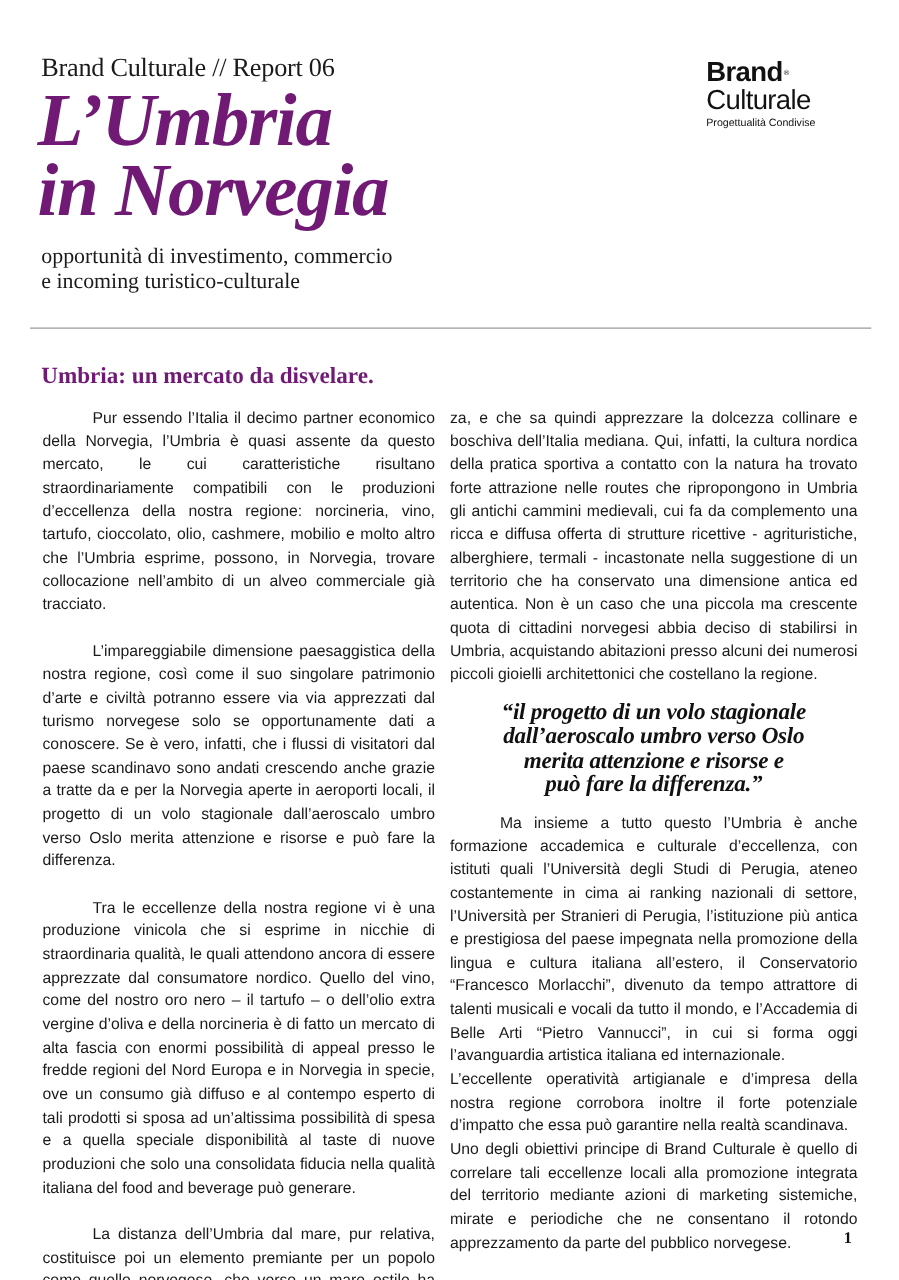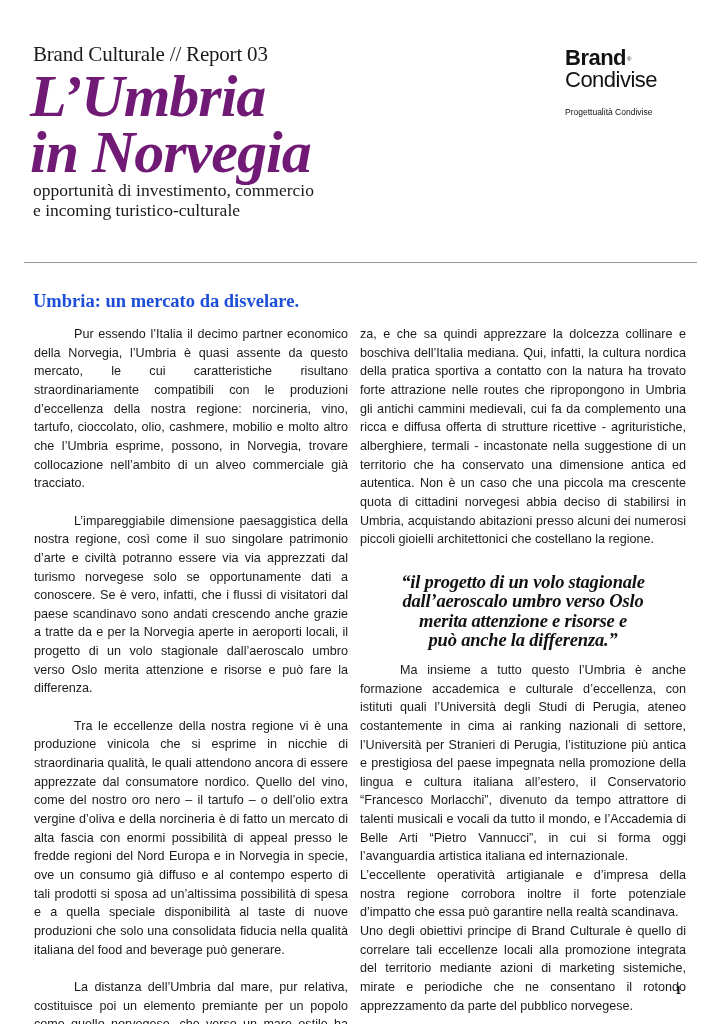--- a/index.html
+++ b/index.html
@@ -1,80 +1,80 @@
 <!DOCTYPE html>
 <html><head>
 <meta charset="utf-8">
 <style>
   html, body { margin: 0; padding: 0; background: #ffffff; }
   body { width: 719px; height: 1024px; position: relative; overflow: hidden; color: #111; }
 
   .kicker { position: absolute; left: 33px; top: 42px; font-family: "Liberation Serif", serif; font-size: 21px; color: #1a1a1a; letter-spacing: -0.2px; }
   .title { position: absolute; left: 30px; top: 68px; font-family: "Liberation Serif", serif; font-style: italic; font-weight: bold; font-size: 60px; line-height: 56px; letter-spacing: -1px; color: #701a75; }
-  .subtitle { position: absolute; left: 33px; top: 180px; font-family: "Liberation Serif", serif; font-size: 17.5px; line-height: 20px; color: #1a1a1a; }
+  .subtitle { position: absolute; left: 33px; top: 194px; font-family: "Liberation Serif", serif; font-size: 17.5px; line-height: 20px; color: #1a1a1a; }
 
   .logo { position: absolute; left: 565px; top: 47px; font-family: "Liberation Sans", sans-serif; color: #111; }
   .logo .l1 { font-weight: bold; font-size: 22px; line-height: 22px; letter-spacing: -0.5px; }
   .logo .l1 sup { font-size: 6px; font-weight: normal; vertical-align: top; position: relative; top: 1px; margin-left: 1px; }
   .logo .l2 { font-size: 22px; line-height: 22px; letter-spacing: -0.5px; }
-  .logo .l3 { font-size: 8.5px; line-height: 12px; margin-top: 15px; }
+  .logo .l3 { font-size: 8.5px; line-height: 12px; margin-top: 1px; }
 
   .rule { position: absolute; left: 24px; width: 673px; top: 262px; height: 1px; background: #9a9a9a; }
 
-  .section-title { position: absolute; left: 33px; top: 291px; font-family: "Liberation Serif", serif; font-weight: bold; font-size: 18.5px; color: #1d4ed8; }
+  .section-title { position: absolute; left: 33px; top: 291px; font-family: "Liberation Serif", serif; font-weight: bold; font-size: 18.5px; color: #701a75; }
 
   .col { position: absolute; top: 325px; width: 314px; font-family: "Liberation Sans", sans-serif; font-size: 12.6px; line-height: 18.65px; color: #1a1a1a; text-align: justify; hyphens: manual; }
   .col.left { left: 34px; }
   .col.right { left: 360px; width: 326px; }
   .col p { margin: 0; }
   .col p.ind { text-indent: 40px; }
   .col p.gap { margin-top: 18.65px; }
 
-  .quote { font-family: "Liberation Serif", serif; font-style: italic; font-weight: bold; font-size: 18.5px; line-height: 19.5px; text-align: center; color: #111; margin: 24px 0 10px 0; letter-spacing: -0.2px; }
+  .quote { font-family: "Liberation Serif", serif; font-style: italic; font-weight: bold; font-size: 18.5px; line-height: 19.5px; text-align: center; color: #111; margin: 12px 0 10px 0; letter-spacing: -0.2px; }
 
   .page-num { position: absolute; left: 675px; top: 982px; font-family: "Liberation Serif", serif; font-weight: bold; font-size: 13px; color: #111; }
 </style>
 </head>
 <body>
 
-<div class="kicker">Brand Culturale // Report 03</div>
+<div class="kicker">Brand Culturale // Report 06</div>
 
 <div class="title">
   <div>L’Umbria</div>
   <div>in Norvegia</div>
 </div>
 
 <div class="subtitle">
   <div>opportunità di investimento, commercio</div>
   <div>e incoming turistico-culturale</div>
 </div>
 
 <div class="logo">
   <div class="l1"><span>Brand</span><sup>®</sup></div>
-  <div class="l2">Condivise</div>
+  <div class="l2">Culturale</div>
   <div class="l3">Progettualità Condivise</div>
 </div>
 
 <div class="rule"></div>
 
 <h2 class="section-title" style="margin:0;">Umbria: un mercato da disvelare.</h2>
 
 <div class="col left">
   <p class="ind">Pur essendo l’Italia il decimo partner economico della Norvegia, l’Umbria è quasi assente da questo mercato, le cui caratteristiche risultano straordinariamente compatibili con le produzioni d’eccellenza della nostra regione: norcineria, vino, tartufo, cioccolato, olio, cashmere, mobilio e molto altro che l’Umbria esprime, possono, in Norvegia, trovare collocazione nell’ambito di un alveo commerciale già tracciato.</p>
   <p class="ind gap">L’impareggiabile dimensione paesaggistica della nostra regione, così come il suo singolare patrimonio d’arte e civiltà potranno essere via via apprezzati dal turismo norvegese solo se opportunamente dati a conoscere. Se è vero, infatti, che i flussi di visitatori dal paese scandinavo sono andati crescendo anche grazie a tratte da e per la Norvegia aperte in aeroporti locali, il progetto di un volo stagionale dall’aeroscalo umbro verso Oslo merita attenzione e risorse e può fare la differenza.</p>
   <p class="ind gap">Tra le eccellenze della nostra regione vi è una produzione vinicola che si esprime in nicchie di straordinaria qualità, le quali attendono ancora di essere apprezzate dal consumatore nordico. Quello del vino, come del nostro oro nero – il tartufo – o dell’olio extra vergine d’oliva e della norcineria è di fatto un mercato di alta fascia con enormi possibilità di appeal presso le fredde regioni del Nord Europa e in Norvegia in specie, ove un consumo già diffuso e al contempo esperto di tali prodotti si sposa ad un’altissima possibilità di spesa e a quella speciale disponibilità al taste di nuove produzioni che solo una consolidata fiducia nella qualità italiana del food and beverage può generare.</p>
   <p class="ind gap">La distanza dell’Umbria dal mare, pur relativa, costituisce poi un elemento premiante per un popolo come quello norvegese, che verso un mare ostile ha sempre dovuto proiettare i propri sforzi di sopravviven-</p>
 </div>
 
 <div class="col right">
   <p>za, e che sa quindi apprezzare la dolcezza collinare e boschiva dell’Italia mediana. Qui, infatti, la cultura nordica della pratica sportiva a contatto con la natura ha trovato forte attrazione nelle routes che ripropongono in Umbria gli antichi cammini medievali, cui fa da complemento una ricca e diffusa offerta di strutture ricettive - agrituristiche, alberghiere, termali - incastonate nella suggestione di un territorio che ha conservato una dimensione antica ed autentica. Non è un caso che una piccola ma crescente quota di cittadini norvegesi abbia deciso di stabilirsi in Umbria, acquistando abitazioni presso alcuni dei numerosi piccoli gioielli architettonici che costellano la regione.</p>
   <div class="quote">
     <div>“il progetto di un volo stagionale</div>
     <div>dall’aeroscalo umbro verso Oslo</div>
     <div>merita attenzione e risorse e</div>
-    <div>può anche la differenza.”</div>
+    <div>può fare la differenza.”</div>
   </div>
   <p class="ind">Ma insieme a tutto questo l’Umbria è anche formazione accademica e culturale d’eccellenza, con istituti quali l’Università degli Studi di Perugia, ateneo costantemente in cima ai ranking nazionali di settore, l’Università per Stranieri di Perugia, l’istituzione più antica e prestigiosa del paese impegnata nella promozione della lingua e cultura italiana all’estero, il Conservatorio “Francesco Morlacchi”, divenuto da tempo attrattore di talenti musicali e vocali da tutto il mondo, e l’Accademia di Belle Arti “Pietro Vannucci”, in cui si forma oggi l’avanguardia artistica italiana ed internazionale.</p>
   <p>L’eccellente operatività artigianale e d’impresa della nostra regione corrobora inoltre il forte potenziale d’impatto che essa può garantire nella realtà scandinava.</p>
   <p>Uno degli obiettivi principe di Brand Culturale è quello di correlare tali eccellenze locali alla promozione integrata del territorio mediante azioni di marketing sistemiche, mirate e periodiche che ne consentano il rotondo apprezzamento da parte del pubblico norvegese.</p>
 </div>
 
 <div class="page-num">1</div>
 
 </body></html>

